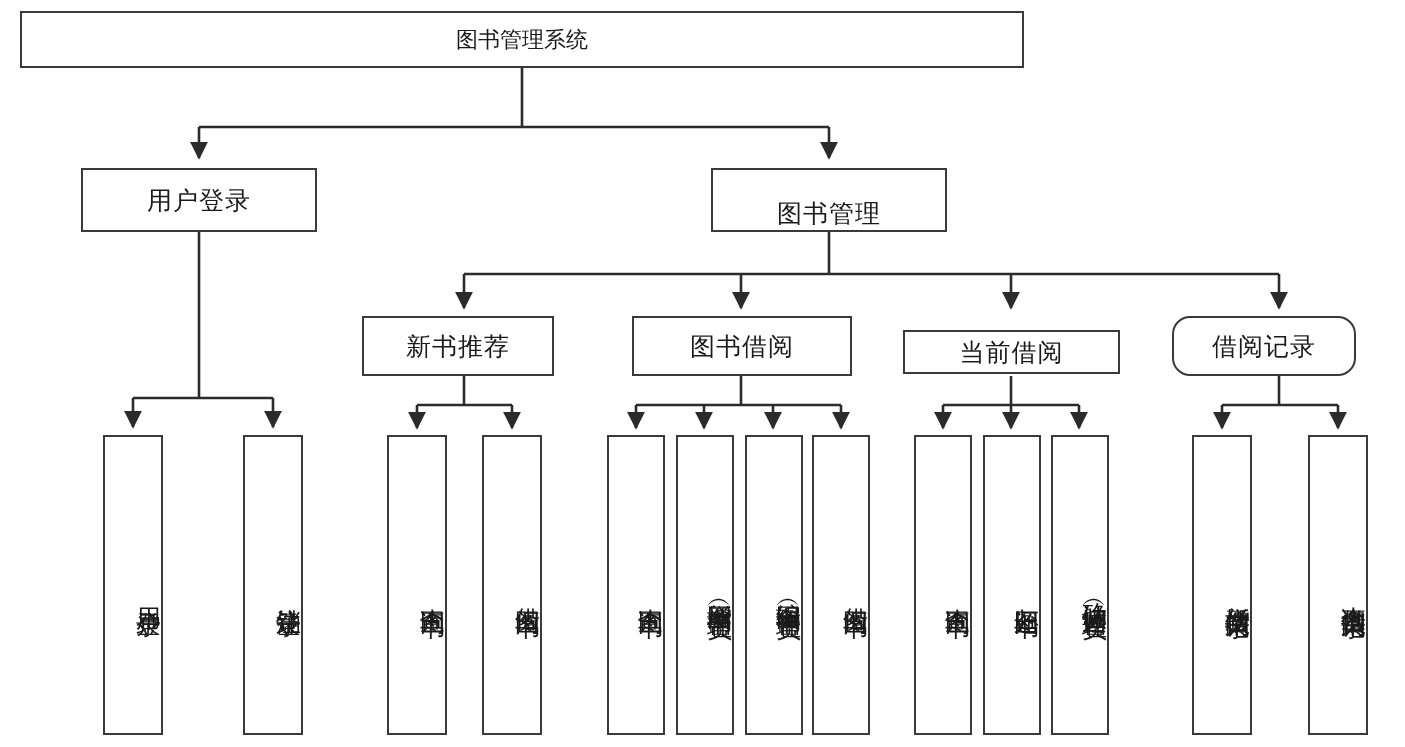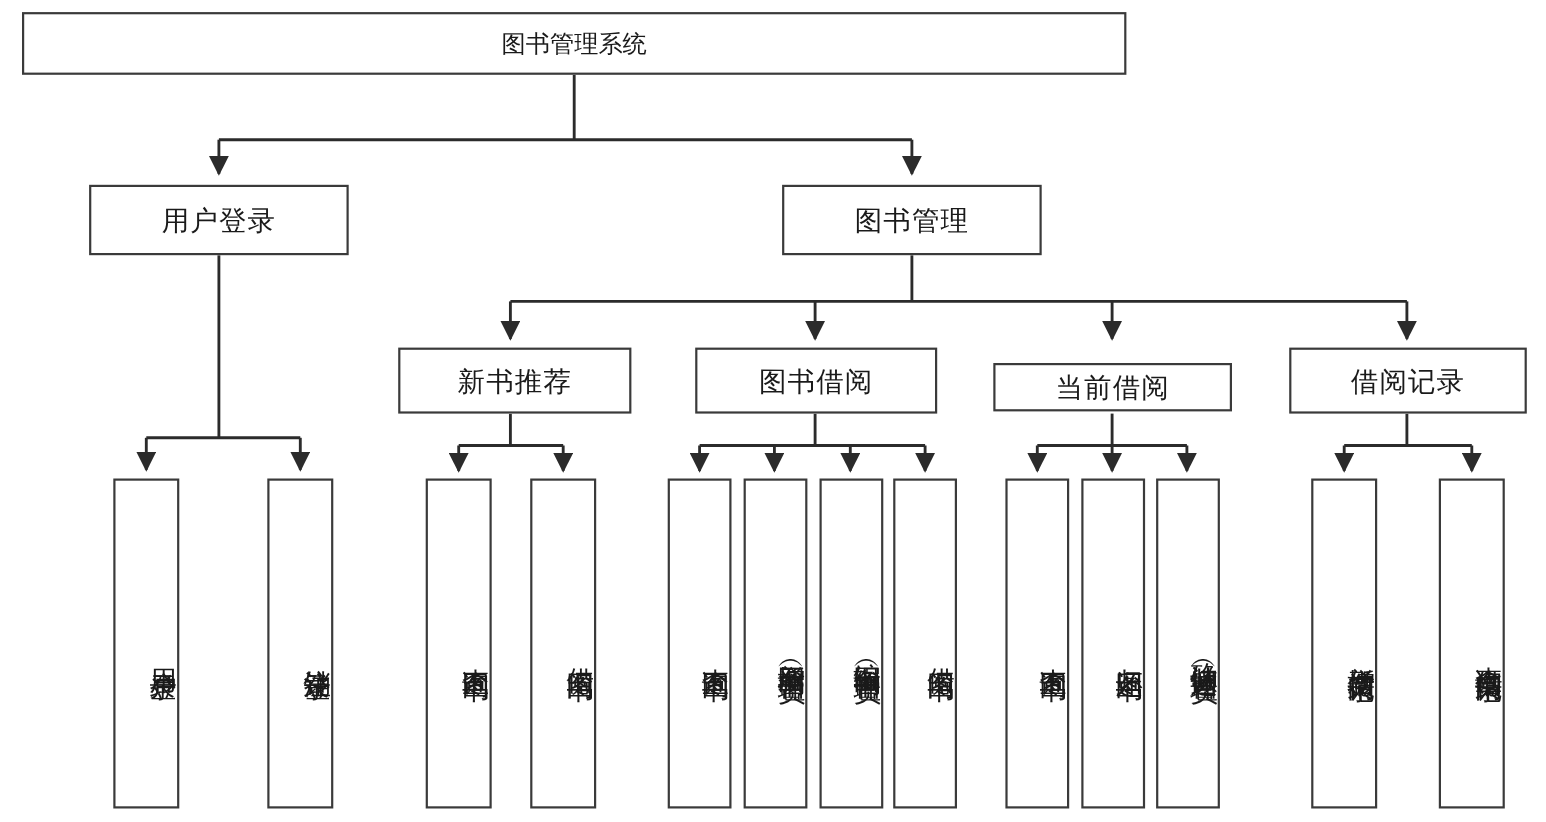--- a/index.html
+++ b/index.html
@@ -92,34 +92,34 @@
     </g>
   </svg>
 
   <div class="node root" style="left:20px;top:11px;width:1004px;height:57px;">
     <span>图书管理系统</span>
   </div>
 
   <div class="node h" style="left:81px;top:168px;width:236px;height:64px;">
     <span>用户登录</span>
   </div>
-  <div class="node h" style="left:711px;top:168px;width:236px;height:64px;">
+  <div class="node h" style="left:711px;top:168px;width:236px;height:64px;align-items:flex-end;">
     <span>图书管理</span>
   </div>
 
-  <div class="node h" style="left:362px;top:316px;width:212px;height:60px;">
+  <div class="node h" style="left:362px;top:316px;width:192px;height:60px;">
     <span>新书推荐</span>
   </div>
   <div class="node h" style="left:632px;top:316px;width:220px;height:60px;">
     <span>图书借阅</span>
   </div>
   <div class="node h" style="left:903px;top:316px;width:217px;height:44px;margin-top:14px;">
     <span>当前借阅</span>
   </div>
-  <div class="node h" style="left:1172px;top:316px;width:216px;height:60px;">
+  <div class="node h" style="left:1172px;top:316px;width:184px;height:60px;border-radius:18px;">
     <span>借阅记录</span>
   </div>
 
   <div class="node leaf" style="left:103px;top:435px;width:60px;height:300px;">
     <span class="vtext">用户登录</span>
   </div>
   <div class="node leaf" style="left:243px;top:435px;width:60px;height:300px;">
     <span class="vtext">注销登录</span>
   </div>
 

